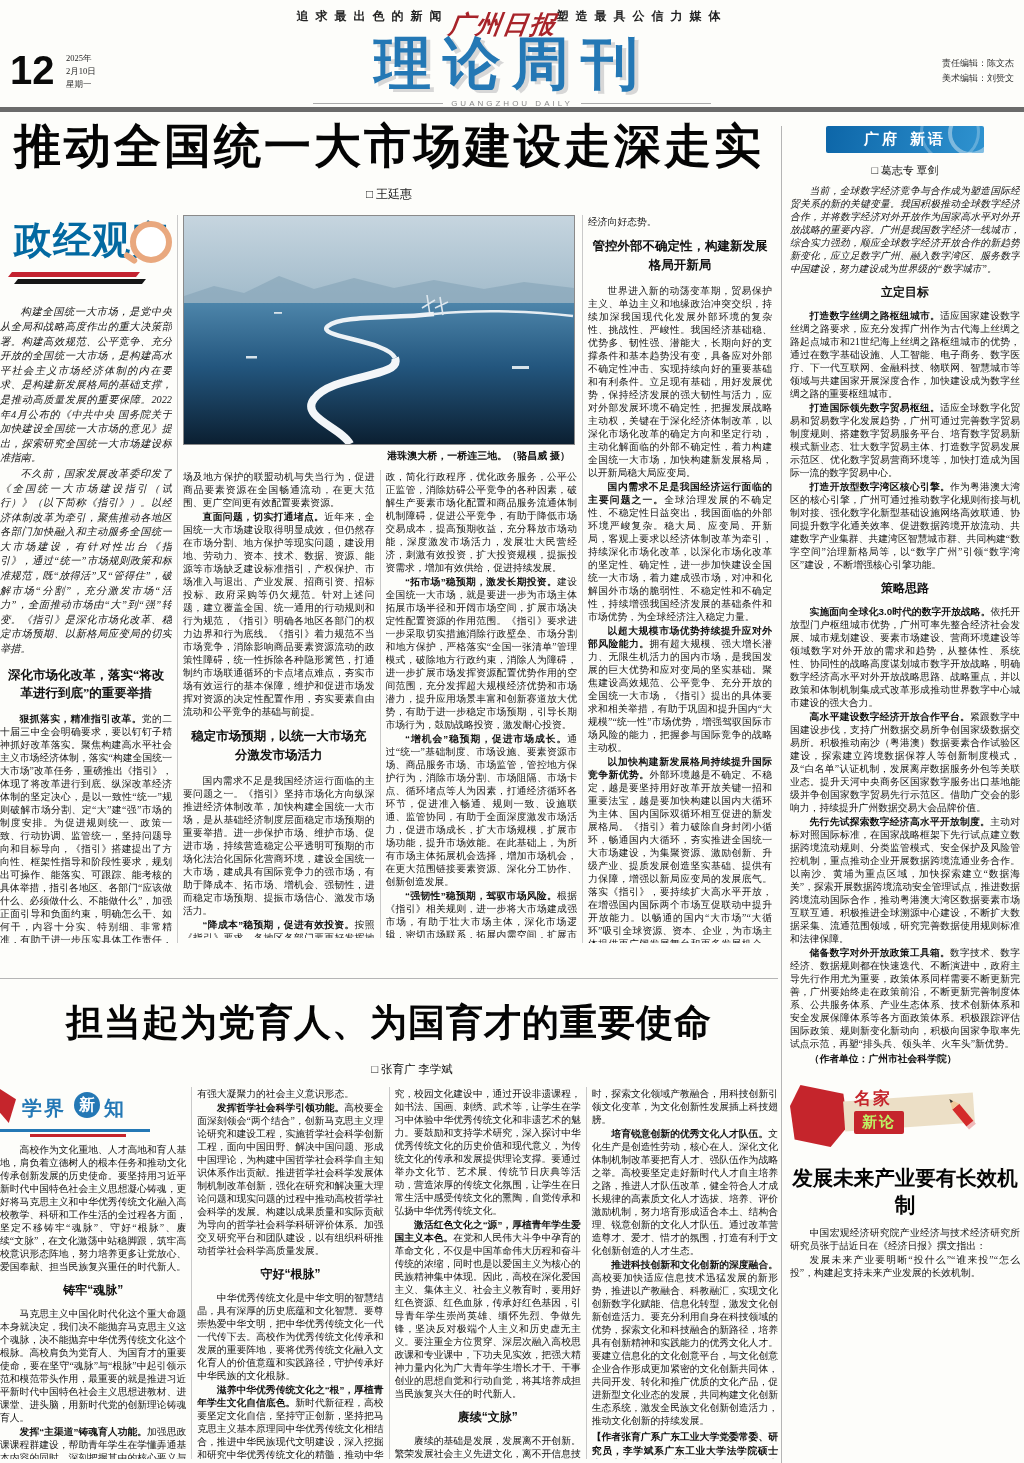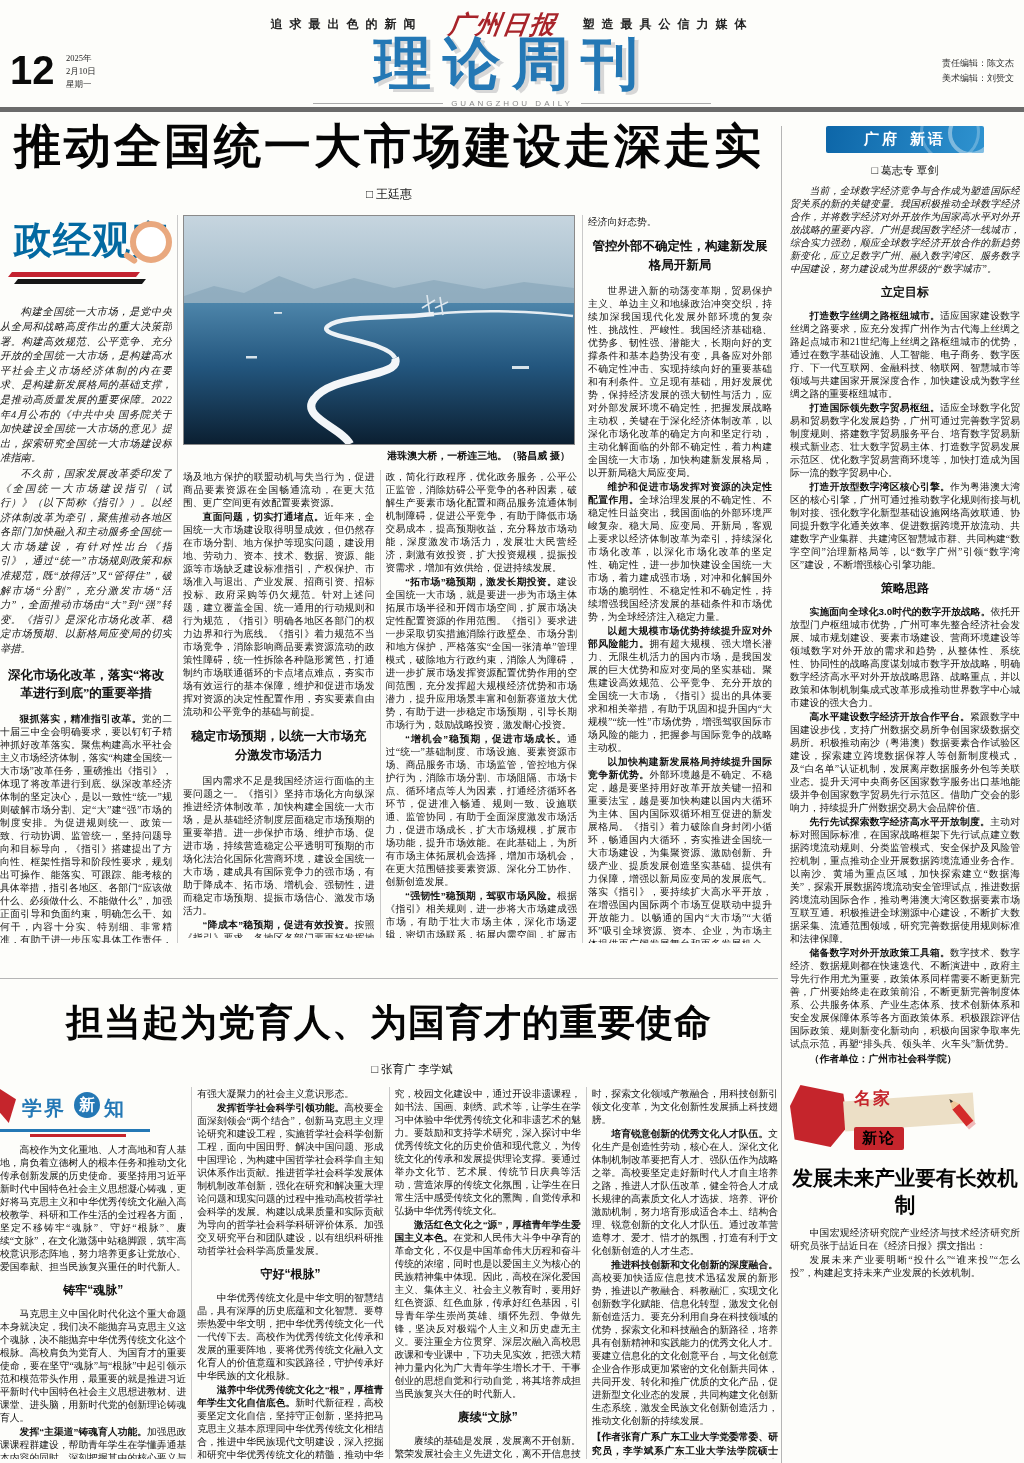--- a/index.html
+++ b/index.html
@@ -1,20 +1,20 @@
 <!DOCTYPE html>
 <html><head>
 <meta charset="utf-8">
 <style>
   html,body{margin:0;padding:0;background:#e8e8e4;}
   .page{position:relative;width:1024px;height:1463px;margin:0 auto;background:#fdfdfa;overflow:hidden;
         font-family:"Liberation Serif","DejaVu Serif",serif;color:#111;}
   
   .masthead{position:absolute;left:0;top:0;width:1024px;height:112px;}
-  .slogans{position:absolute;top:8px;left:0;width:100%;display:flex;justify-content:center;align-items:center;gap:26px;}
+  .slogans{position:absolute;top:8px;left:0;width:100%;display:flex;justify-content:center;align-items:flex-start;}
   .slogan{font:bold 12px "Liberation Sans","DejaVu Sans",sans-serif;letter-spacing:7px;color:#222;}
   .brand{color:#a8242a;font-weight:bold;font-style:italic;font-size:25px;letter-spacing:2px;transform:skewX(-8deg);}
   .pageno{position:absolute;left:10px;top:50px;font:bold 40px "Liberation Sans","DejaVu Sans",sans-serif;line-height:1;color:#0a0a0a;}
   .dateblock{position:absolute;left:66px;top:52px;font-size:8.5px;line-height:1.55;color:#222;}
   .section-title{position:absolute;top:34px;left:0;width:100%;text-align:center;font-weight:bold;font-size:57px;
                  color:#2478b5;letter-spacing:12px;text-shadow:4px 3px 0 #d7d7d7;line-height:1.05;}
   .gz-daily{position:absolute;top:99px;left:0;width:100%;display:flex;align-items:center;justify-content:center;gap:8px;
             color:#8a8a8a;font-size:8px;letter-spacing:3px;font-family:"Liberation Sans",sans-serif;}
   .gz-daily .hline{width:130px;height:1px;background:#aaa;}
   .editors{position:absolute;right:10px;top:56px;font-size:9px;line-height:1.7;color:#333;}
@@ -57,21 +57,21 @@
   .gfxy .circ2{position:absolute;right:4px;top:-24px;width:54px;height:54px;border:3px solid rgba(255,255,255,.25);border-radius:50%;}
   .sb-headline{font-family:"Liberation Sans","DejaVu Sans",sans-serif;font-weight:bold;font-size:20px;text-align:center;line-height:1.45;color:#050505;}
   .sb-byline{text-align:center;font-size:11px;margin:8px 0 6px 0;}
   .sb-attrib{font-size:9.8px;line-height:13px;text-indent:2em;font-weight:bold;margin-top:2px;}
   
   .mjxl{position:relative;height:78px;margin-top:16px;}
   .mj-blob{position:absolute;left:0;top:4px;width:58px;height:62px;background:#c5252c;
            clip-path:polygon(18% 0,92% 14%,100% 66%,70% 100%,8% 88%,0 34%);}
   .mj-band{position:absolute;left:54px;top:16px;width:130px;height:30px;background:#ecdfc6;transform:rotate(-4deg);}
   .mj1{position:absolute;left:64px;top:6px;color:#c5252c;font:bold 17px "Liberation Sans",sans-serif;letter-spacing:2px;}
-  .mj2{position:absolute;left:64px;top:46px;background:#c5252c;color:#000000;font:bold 15px "Liberation Sans",sans-serif;
+  .mj2{position:absolute;left:64px;top:30px;background:#c5252c;color:#bef264;font:bold 15px "Liberation Sans",sans-serif;
        padding:2px 8px;letter-spacing:2px;border-radius:2px;}
   .pencil{position:absolute;left:150px;top:8px;}
   .sb2-headline{font-family:"Liberation Sans","DejaVu Sans",sans-serif;font-weight:bold;font-size:20.5px;text-align:center;line-height:1.3;margin:6px 0 8px 0;color:#050505;}
   
   .hdiv{position:absolute;left:0;top:978px;width:778px;height:1px;background:#b5b5b5;}
   .bottom{position:absolute;left:0;top:984px;width:778px;height:479px;overflow:hidden;}
   .bot-headline{text-align:center;font-family:"Liberation Sans","DejaVu Sans",sans-serif;font-weight:bold;font-size:37px;letter-spacing:1px;margin-top:14px;color:#050505;}
   .bot-byline{text-align:center;font-size:11.5px;margin:14px 0 10px 0;padding-left:46px;}
   .bot-cols{display:flex;height:372px;overflow:hidden;}
   .bc{flex:1 1 0;overflow:hidden;}
@@ -191,21 +191,21 @@
       </div>
       <div class="vr"></div>
 
       <div class="c4">
         <div>
             <p class="para cont">经济向好态势。</p>
           </div>
         <h3 class="subhead-serif">管控外部不确定性，构建新发展格局开新局</h3>
         <div>
             <p class="para">世界进入新的动荡变革期，贸易保护主义、单边主义和地缘政治冲突交织，持续加深我国现代化发展外部环境的复杂性、挑战性、严峻性。我国经济基础稳、优势多、韧性强、潜能大，长期向好的支撑条件和基本趋势没有变，具备应对外部不确定性冲击、实现持续向好的重要基础和有利条件。立足现有基础，用好发展优势，保持经济发展的强大韧性与活力，应对外部发展环境不确定性，把握发展战略主动权，关键在于深化经济体制改革，以深化市场化改革的确定方向和坚定行动，主动化解面临的外部不确定性，着力构建全国统一大市场，加快构建新发展格局，以开新局稳大局应变局。</p>
-            <p class="para"><b>维护和促进市场发挥对资源的决定性配置作用。</b>全球治理发展的不确定性、不稳定性日益突出，我国面临的外部环境严峻复杂。稳大局、应变局、开新局，客观上要求以经济体制改革为牵引，持续深化市场化改革，以深化市场化改革的坚定性、确定性，进一步加快建设全国统一大市场，着力建成强市场，对冲和化解国外市场的脆弱性、不稳定性和不确定性，持续增强我国经济发展的基础条件和市场优势，为全球经济注入稳定力量。</p>
+            <p class="para"><b>国内需求不足是我国经济运行面临的主要问题之一。</b>全球治理发展的不确定性、不稳定性日益突出，我国面临的外部环境严峻复杂。稳大局、应变局、开新局，客观上要求以经济体制改革为牵引，持续深化市场化改革，以深化市场化改革的坚定性、确定性，进一步加快建设全国统一大市场，着力建成强市场，对冲和化解国外市场的脆弱性、不稳定性和不确定性，持续增强我国经济发展的基础条件和市场优势，为全球经济注入稳定力量。</p>
             <p class="para"><b>以超大规模市场优势持续提升应对外部风险能力。</b>拥有超大规模、强大增长潜力、无限生机活力的国内市场，是我国发展的巨大优势和应对变局的坚实基础。聚焦建设高效规范、公平竞争、充分开放的全国统一大市场，《指引》提出的具体要求和相关举措，有助于巩固和提升国内“大规模”“统一性”市场优势，增强驾驭国际市场风险的能力，把握参与国际竞争的战略主动权。</p>
             <p class="para"><b>以加快构建新发展格局持续提升国际竞争新优势。</b>外部环境越是不确定、不稳定，越是要坚持用好改革开放关键一招和重要法宝，越是要加快构建以国内大循环为主体、国内国际双循环相互促进的新发展格局。《指引》着力破除自身封闭小循环，畅通国内大循环，夯实推进全国统一大市场建设，为集聚资源、激励创新、升级产业、提质发展创造坚实基础、提供有力保障，增强以新局应变局的发展底气。落实《指引》，要持续扩大高水平开放，在增强国内国际两个市场互促联动中提升开放能力。以畅通的国内“大市场”“大循环”吸引全球资源、资本、企业，为市场主体提供更广阔发展舞台和更多发展机会，为全球投资者提供中国式现代化的发展机会和发展成果，进而提升国际循环质量，提升国际竞争力。</p>
           </div>
 
       </div>
     </div>
   </div>
 
   <div class="vdiv"></div>
 

